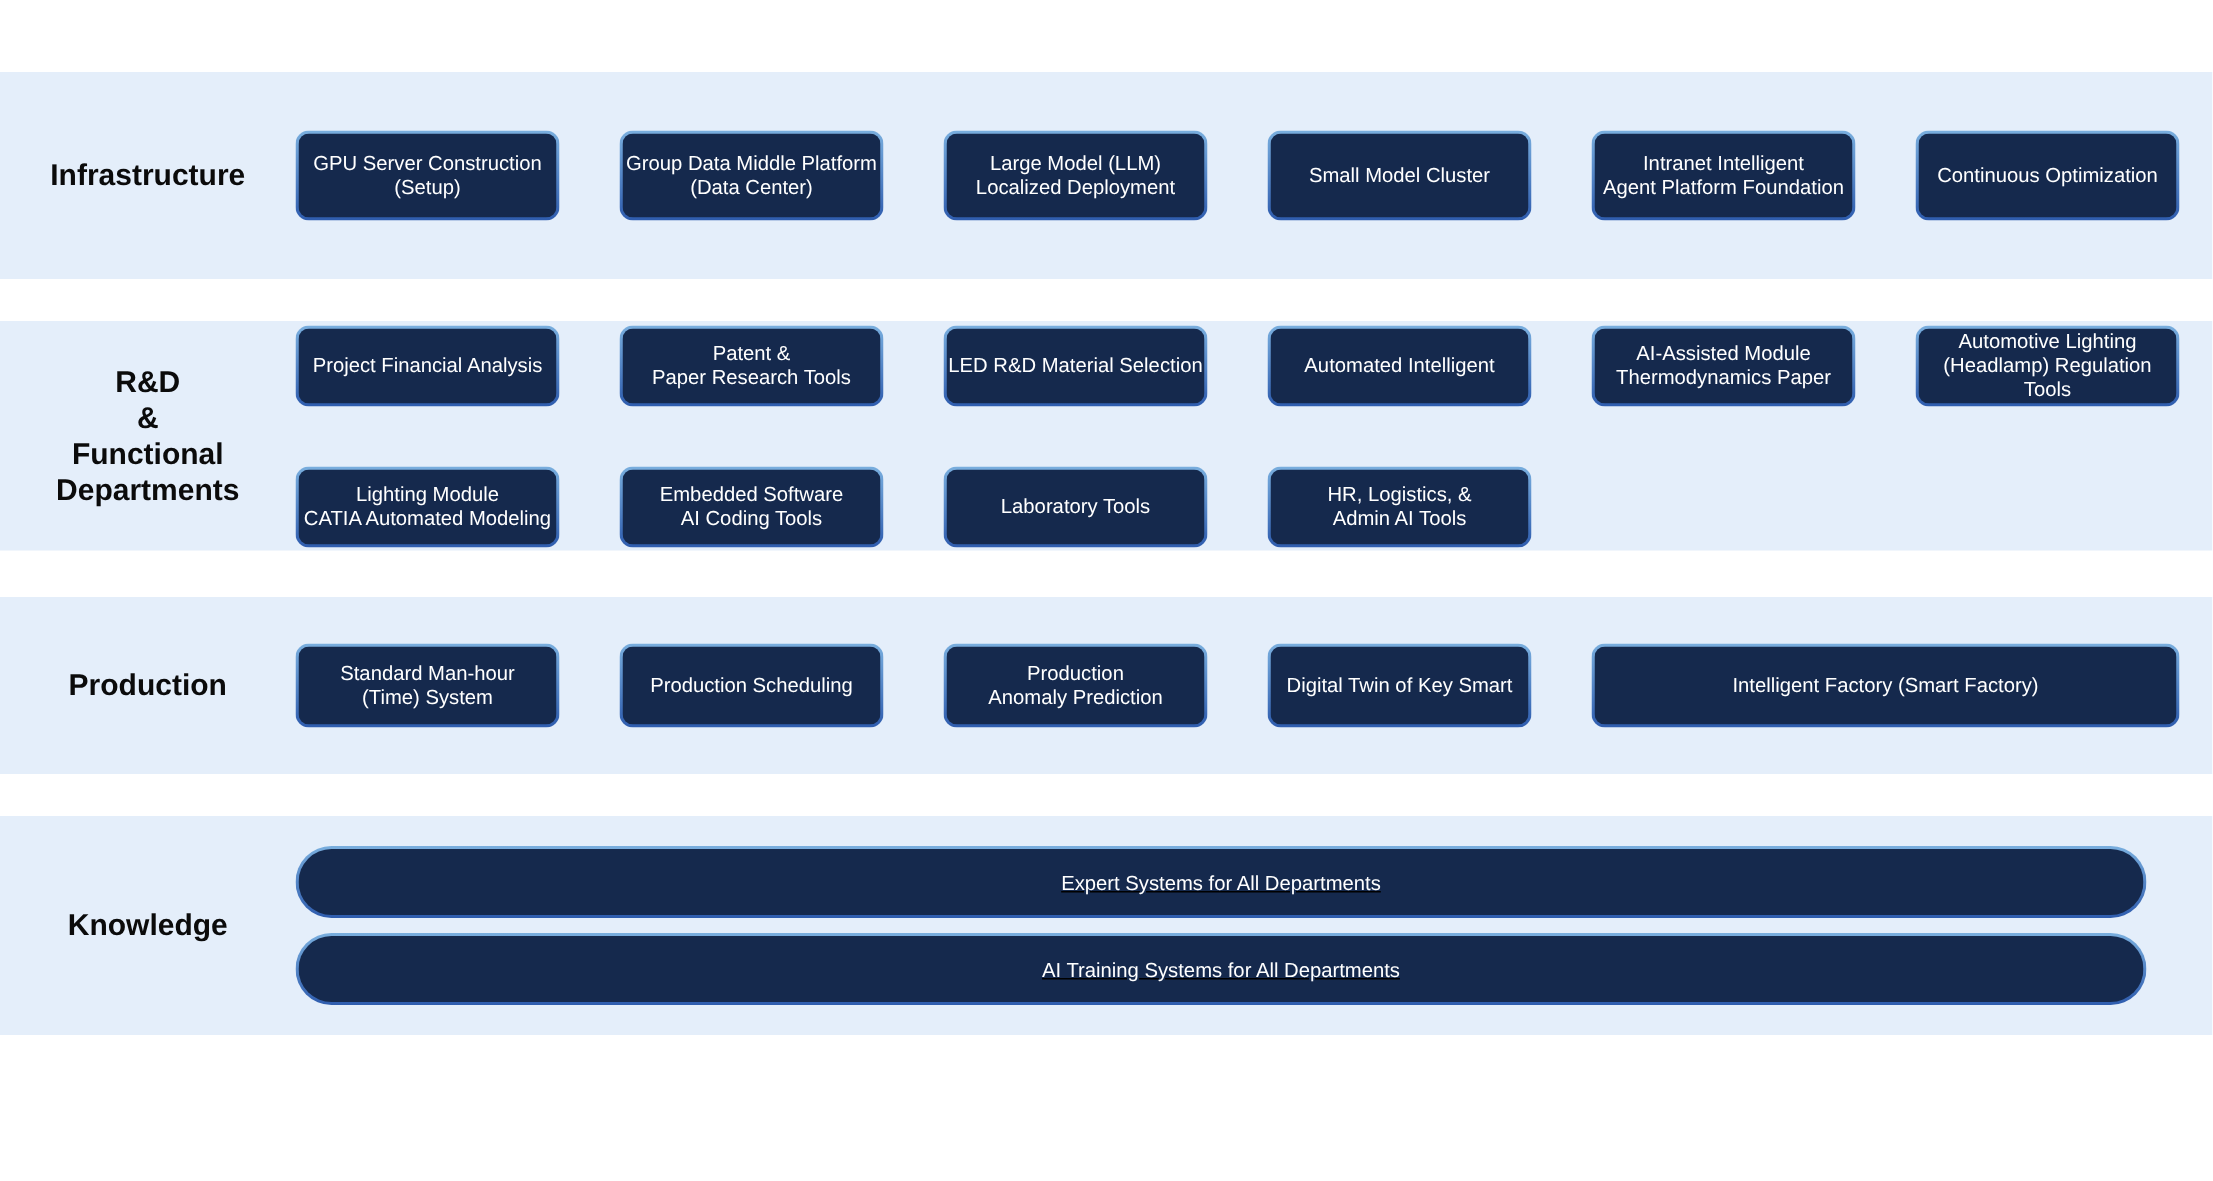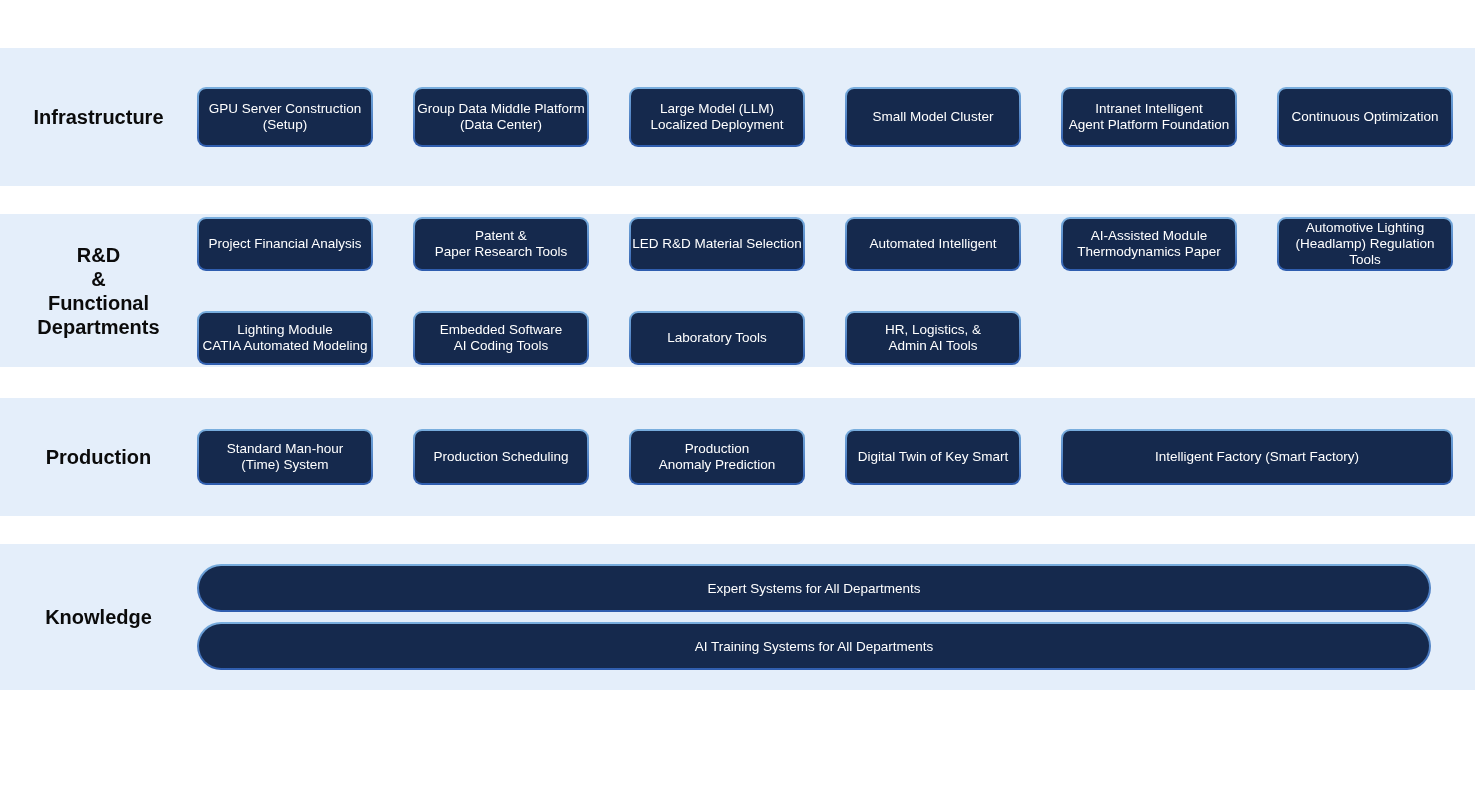--- a/index.html
+++ b/index.html
@@ -43,20 +43,21 @@
     row-gap: 29px;
     align-content: center;
     gap: 40px;
   }
   .band-4 .band-content {
     display: flex;
     flex-direction: column;
     gap: 10px;
     justify-content: center;
     padding-right: 22px;
+    text-decoration: underline;
   }
 
   .box {
     border: 2px solid transparent;
     border-radius: 9px;
     background:
       linear-gradient(#15294d, #15294d) padding-box,
       linear-gradient(180deg, #79aede 0%, #2e5cae 100%) border-box;
     color: #ffffff;
     display: flex;

